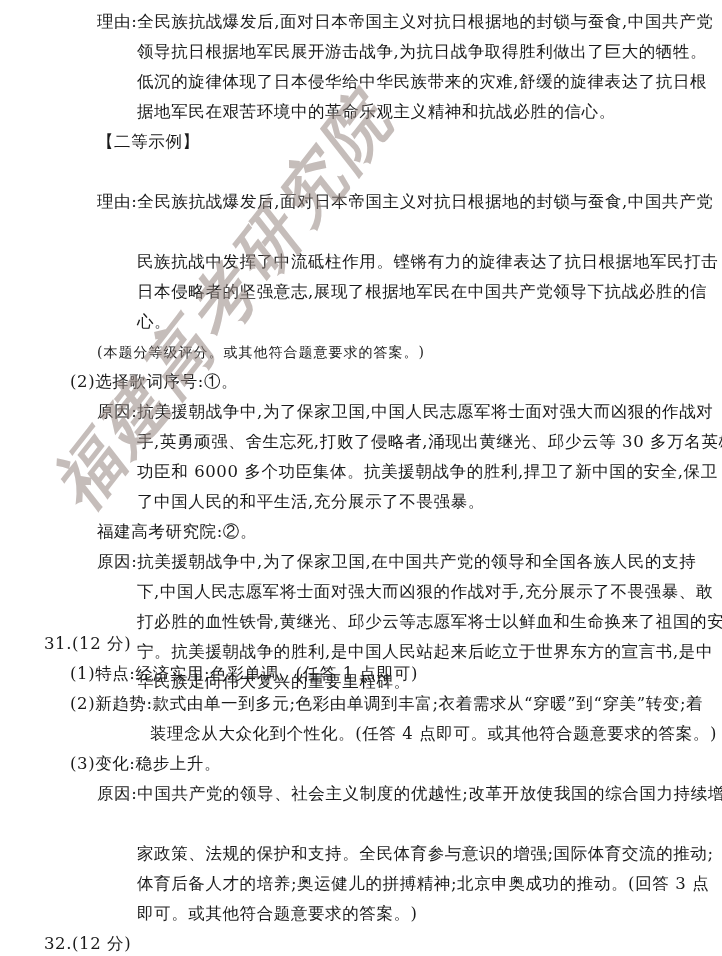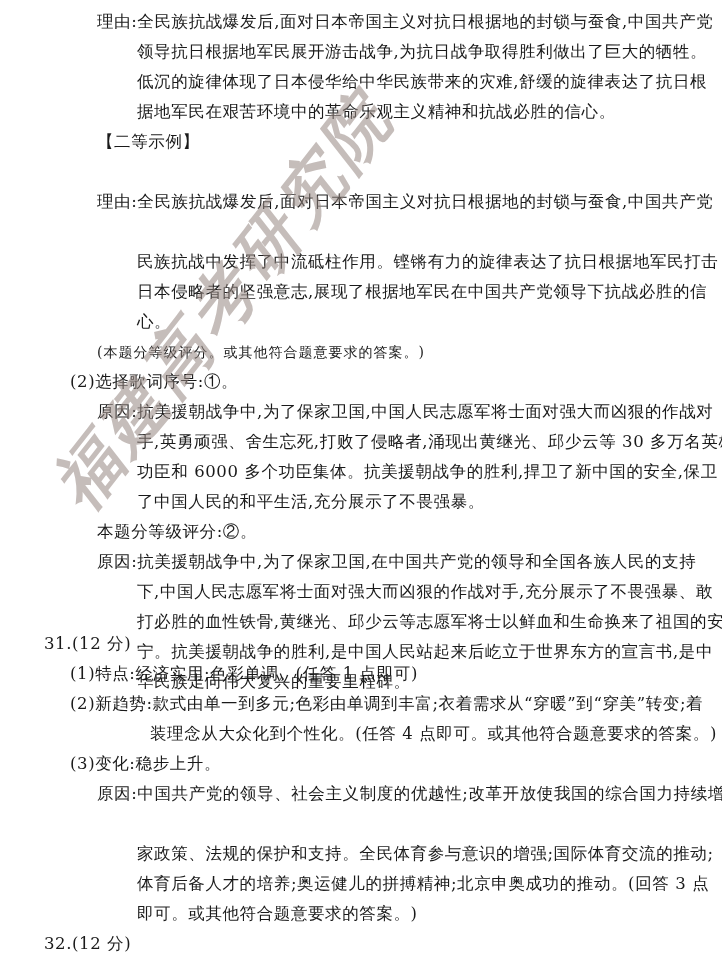--- a/index.html
+++ b/index.html
@@ -35,21 +35,21 @@
   <div class="line" style="left:89px;top:192px">理由:全民族抗战爆发后,面对日本帝国主义对抗日根据地的封锁与蚕食,中国共产党</div>
   <div class="line" style="left:129px;top:282px">日本侵略者的坚强意志,展现了根据地军民在中国共产党领导下抗战必胜的信</div>
   <div class="line" style="left:129px;top:252px">民族抗战中发挥了中流砥柱作用。铿锵有力的旋律表达了抗日根据地军民打击</div>
   <div class="line" style="left:129px;top:312px">心。</div>
   <div class="line note" style="left:89px;top:342px">(本题分等级评分。或其他符合题意要求的答案。)</div>
   <div class="line" style="left:62px;top:372px">(2)选择歌词序号:①。</div>
   <div class="line" style="left:89px;top:402px">原因:抗美援朝战争中,为了保家卫国,中国人民志愿军将士面对强大而凶狠的作战对</div>
   <div class="line" style="left:129px;top:432px">手,英勇顽强、舍生忘死,打败了侵略者,涌现出黄继光、邱少云等 30 多万名英雄</div>
   <div class="line" style="left:129px;top:462px">功臣和 6000 多个功臣集体。抗美援朝战争的胜利,捍卫了新中国的安全,保卫</div>
   <div class="line" style="left:129px;top:492px">了中国人民的和平生活,充分展示了不畏强暴。</div>
-  <div class="line" style="left:89px;top:522px">本题分等级评分:②。</div>
+  <div class="line" style="left:89px;top:522px">福建高考研究院:②。</div>
   <div class="line" style="left:89px;top:552px">原因:抗美援朝战争中,为了保家卫国,在中国共产党的领导和全国各族人民的支持</div>
   <div class="line" style="left:129px;top:582px">下,中国人民志愿军将士面对强大而凶狠的作战对手,充分展示了不畏强暴、敢</div>
   <div class="line" style="left:129px;top:612px">打必胜的血性铁骨,黄继光、邱少云等志愿军将士以鲜血和生命换来了祖国的安</div>
   <div class="line" style="left:129px;top:642px">宁。抗美援朝战争的胜利,是中国人民站起来后屹立于世界东方的宣言书,是中</div>
   <div class="line" style="left:129px;top:672px">华民族走向伟大复兴的重要里程碑。</div>
   <div class="line" style="left:36px;top:634px">31.(12 分)</div>
   <div class="line" style="left:62px;top:664px">(1)特点:经济实用;色彩单调。(任答 1 点即可)</div>
   <div class="line" style="left:62px;top:694px">(2)新趋势:款式由单一到多元;色彩由单调到丰富;衣着需求从“穿暖”到“穿美”转变;着</div>
   <div class="line" style="left:142px;top:724px">装理念从大众化到个性化。(任答 4 点即可。或其他符合题意要求的答案。)</div>
   <div class="line" style="left:62px;top:754px">(3)变化:稳步上升。</div>

